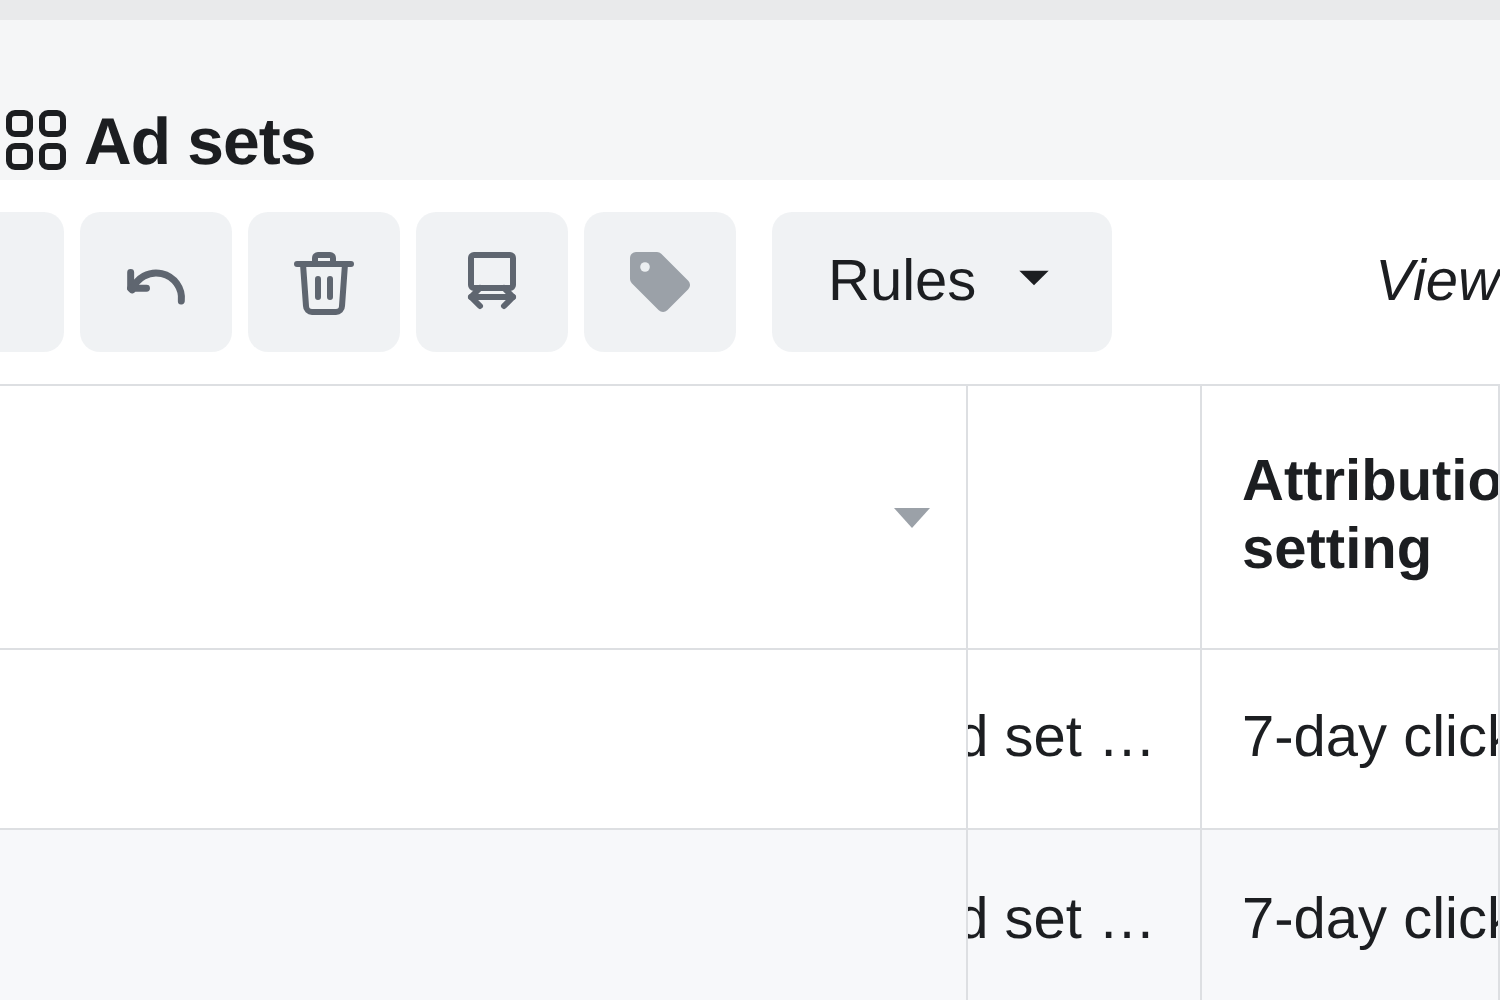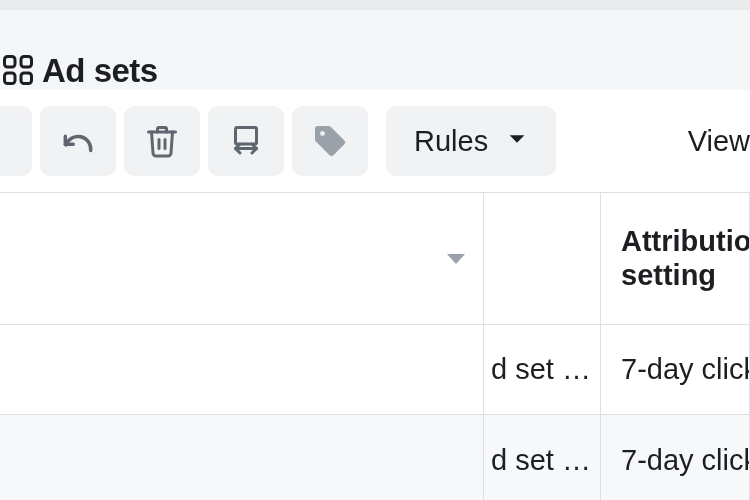--- a/index.html
+++ b/index.html
@@ -9,29 +9,29 @@
   .header-icon { width: 36px; display: flex; justify-content: flex-end; align-items: center; margin-right: 6px; overflow: hidden; }
   .header-title { font-size: 33px; font-weight: 700; letter-spacing: -0.5px; }
   .toolbar { background: #fff; padding: 16px 0 16px 0; display: flex; align-items: center; }
   .tool-btn { height: 70px; background: #eceff1cc; border-radius: 10px; display: flex; align-items: center; justify-content: center; margin-left: 8px; cursor: pointer; }
   .tool-btn.first { margin-left: 0; border-top-left-radius: 0; border-bottom-left-radius: 0; width: 32px; }
   .tool-btn.icon { width: 76px; }
   .tool-btn svg { display: block; }
   .rules-btn { height: 70px; background: #eceff1cc; border-radius: 10px; display: flex; align-items: center; justify-content: center; margin-left: 18px; padding: 0 28px; cursor: pointer; gap: 18px; }
   .rules-label { font-size: 29px; font-weight: 400; color: #1c1e21; }
   .view-label { font-size: 29px; font-weight: 400; color: #1c1e21; margin-left: auto; padding-right: 0; cursor: pointer; }
-  .view-wrap { margin-left: auto; padding-left: 40px; padding-right: 0; overflow: hidden; white-space: nowrap; }
+  .view-wrap { margin-left: auto; padding-left: 40px; padding-right: 0; overflow: hidden; white-space: nowrap; font-style: italic; }
   .table { display: grid; grid-template-columns: 484px 117px 1fr; border-top: 1px solid #dddfe2; }
   .th, .td { border-right: 1px solid #dddfe2; border-bottom: 1px solid #dddfe2; display: flex; align-items: center; overflow: hidden; white-space: nowrap; }
   .th { height: 132px; font-weight: 700; font-size: 29px; line-height: 1.15; padding: 0 20px; }
   .th.col1 { border-left: none; justify-content: flex-end; padding-right: 18px; }
   .th.col3 { padding-left: 20px; white-space: normal; }
   .td { height: 90px; font-size: 29px; padding: 0 20px; }
   .td.col1 { border-left: none; }
-  .td.col2 { justify-content: center; padding-right: 22px; }
+  .td.col2 { justify-content: flex-end; padding-right: 22px; }
   .row2 .td { background: #f7f8fa; border-bottom: none; }
   .sort-caret { width: 0; height: 0; border-left: 9px solid transparent; border-right: 9px solid transparent; border-top: 10px solid #9ba1a8; }
 </style>
 </head>
 <body>
 
 <div class="topstrip"></div>
 
 <div class="header">
   <div class="header-icon">

